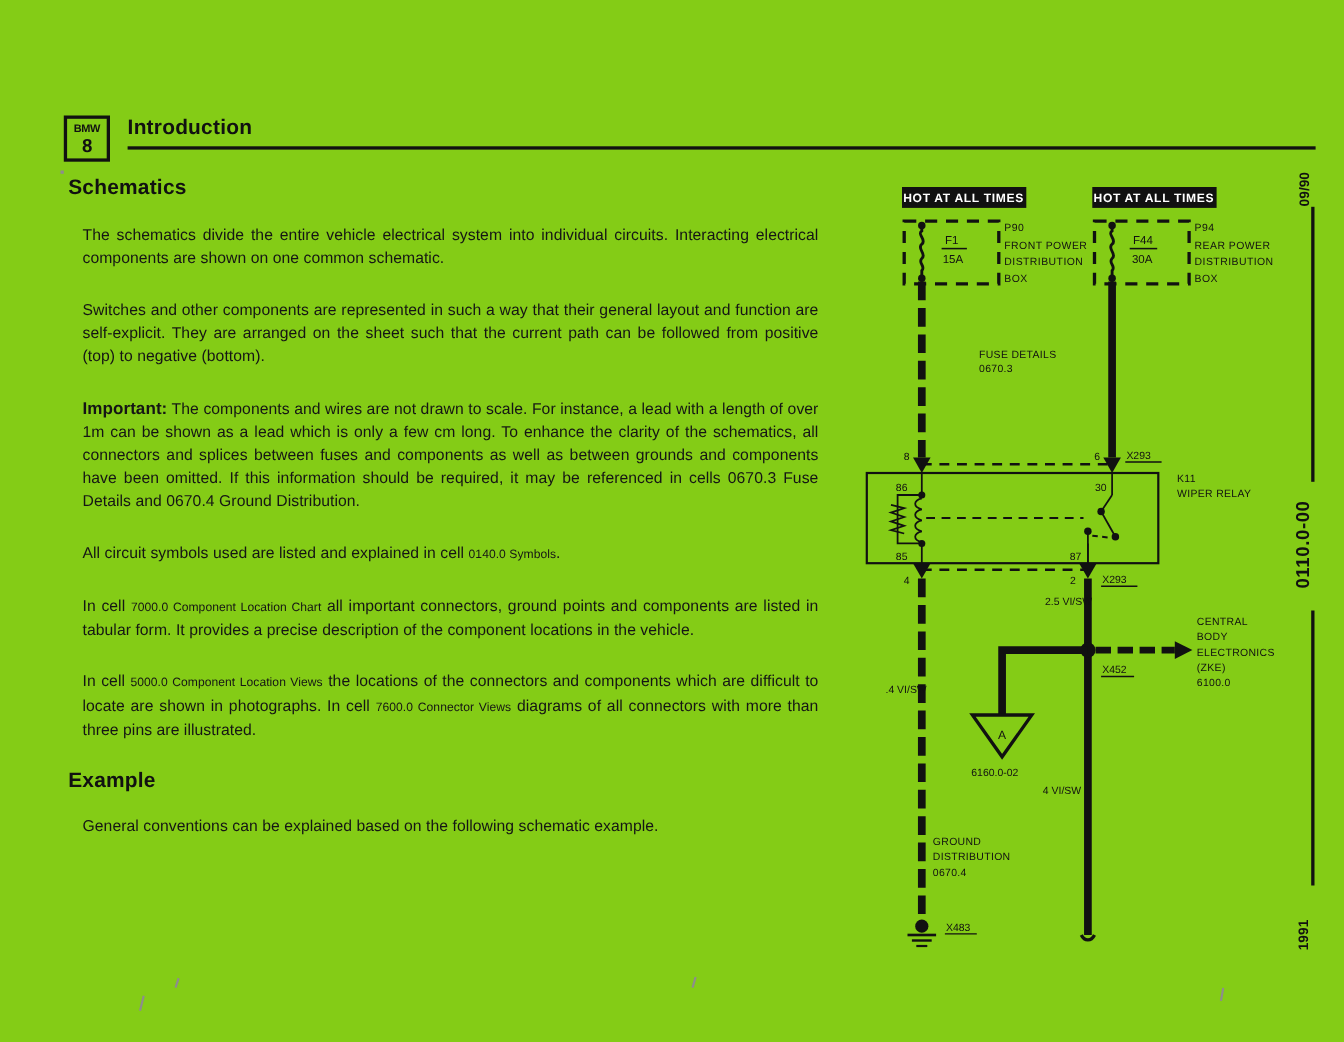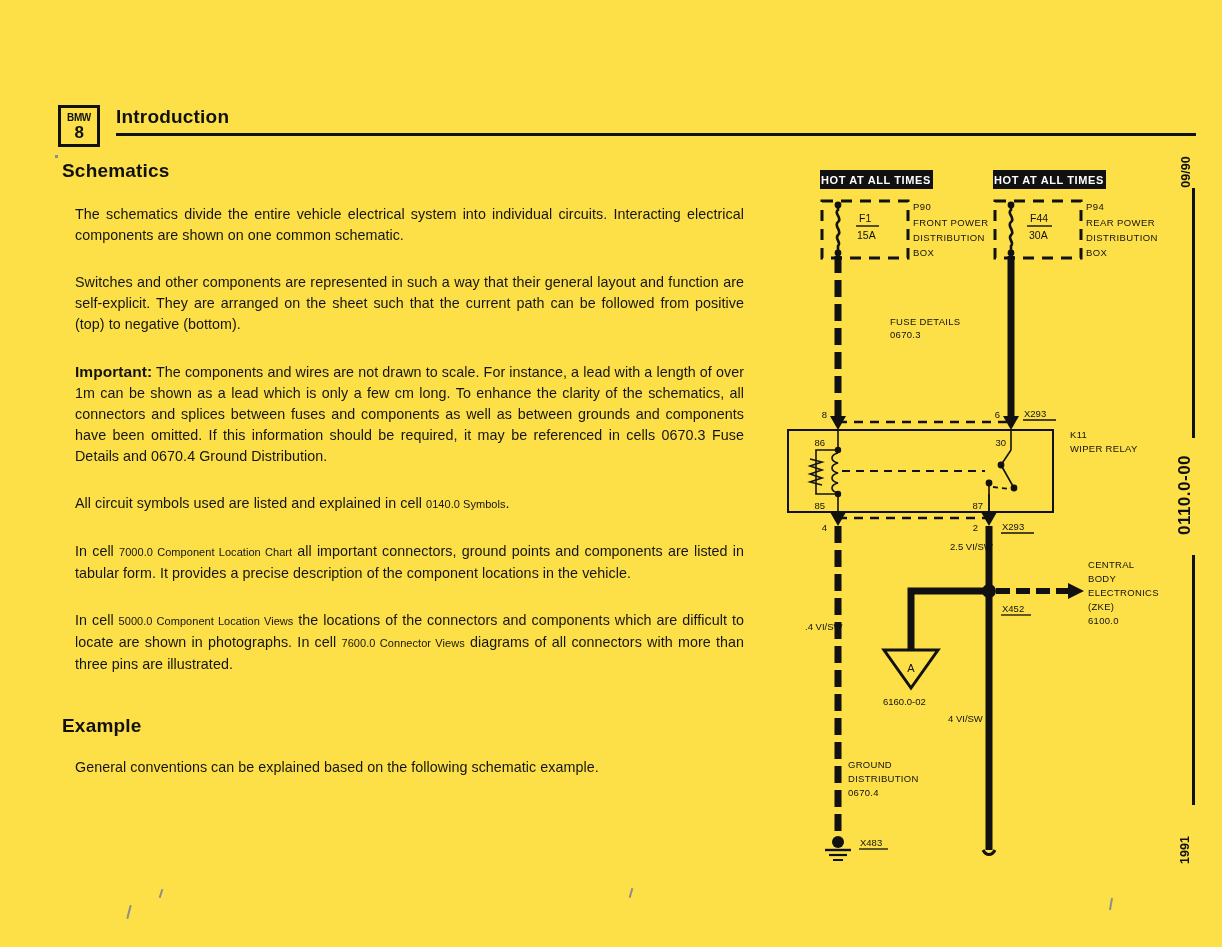--- a/index.html
+++ b/index.html
@@ -11,21 +11,21 @@
     width: 1222px;
     height: 947px;
     position: relative;
     font-family: "Liberation Sans", sans-serif;
     color: #111111;
     overflow: hidden;
   }
   .page {
     position: absolute;
     inset: 0;
-    background: #fde047;
+    background: #84cc16;
   }
 
   
   #header {
     position: absolute;
     left: 58px;
     top: 103px;
     width: 1080px;
     height: 44px;
   }
@@ -79,21 +79,21 @@
     top: 160px;
     width: 682px;
   }
   h2.section-heading {
     font-size: 19px;
     font-weight: 700;
     margin: 0 0 22px 0;
     letter-spacing: 0.2px;
   }
   h2.section-heading.example {
-    margin-top: 40px;
+    margin-top: 24px;
     margin-bottom: 20px;
   }
   p.body-text {
     font-size: 14.3px;
     line-height: 21px;
     margin: 0 0 26px 13px;
     text-align: justify;
     letter-spacing: 0.05px;
     color: #151515;
   }

